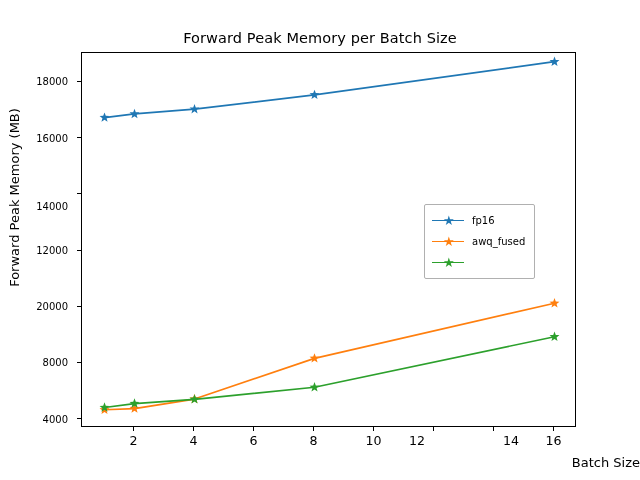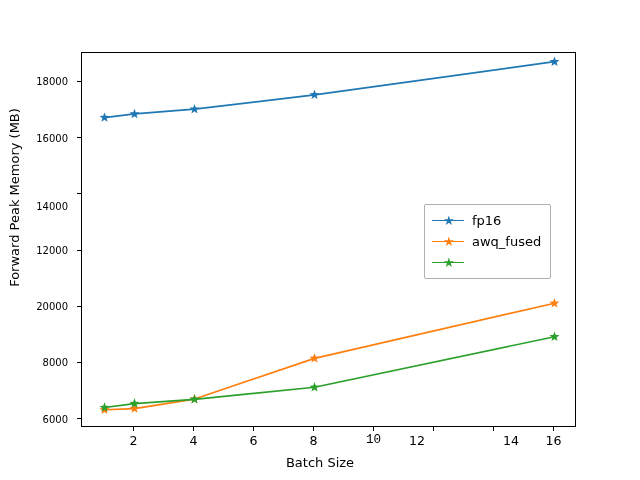--- a/index.html
+++ b/index.html
@@ -38,55 +38,56 @@
   .tick-v{position:absolute;background:#000;width:1.1px;height:3.6px;}
   .tick-h{position:absolute;background:#000;height:1.1px;width:3.6px;}
 
   #ylabel-axis{
     position:absolute;left:-206px;top:190px;width:440px;
     text-align:center;font-size:13px;
     transform:rotate(-90deg);transform-origin:center center;
   }
   #xlabel-axis{
     position:absolute;left:0;top:455px;width:640px;
-    text-align:center;font-size:13px;
+    text-align:right;font-size:13px;
   }
 
   #legend{
     position:absolute;left:424px;top:204px;
     background:#fff;border:0.9px solid #b0b0b0;border-radius:2px;
     padding:5px 9px 5px 7px;
   }
   .legend-row{display:flex;align-items:center;height:21px;}
   .legend-swatch{width:32px;height:12px;position:relative;margin-right:8px;flex:0 0 32px;}
   .legend-swatch .lline{position:absolute;left:0;top:5px;width:32px;height:1.8px;}
   .legend-swatch .lstar{position:absolute;left:11px;top:0px;font-size:13px;line-height:12px;}
-  .legend-label{font-size:13px;white-space:nowrap;}
+  .legend-label{font-size:10px;white-space:nowrap;}
 </style>
 </head>
 <body>
 
 <div id="figure">
 
+  <div id="chart-title">Forward Peak Memory per Batch Size</div>
 
   <div class="ylabels">
-      <span style="top: 418.573px;">6000</span>
+      <span style="top: 418.573px;">4000</span>
       <span style="top: 362.393px;">8000</span>
       <span style="top: 306.213px;">20000</span>
       <span style="top: 250.034px;">12000</span>
       <span style="top: 193.854px; margin-top: 12px;">14000</span>
       <span style="top: 137.674px; margin-left: 28px;">16000</span>
       <span style="top: 81.4944px;">18000</span>
     </div>
   <div class="xlabels">
       <span style="left: 133.5px;">2</span>
       <span style="left: 193.5px;">4</span>
       <span style="left: 253.5px;">6</span>
       <span style="left: 313.5px;">8</span>
-      <span style="left: 373.5px; font-family: Liberation Mono, monospace;">10</span>
+      <span style="left: 373.5px;">10</span>
       <span style="left: 417px;">12</span>
       <span style="left: 511px;">14</span>
       <span style="left: 553.5px;">16</span>
     </div>
 
   <div id="ylabel-axis">Forward Peak Memory (MB)</div>
   <div id="xlabel-axis">Batch Size</div>
 
   <div id="plot-area">
     <svg id="plot-svg" viewBox="0 0 495 375" preserveAspectRatio="none">

